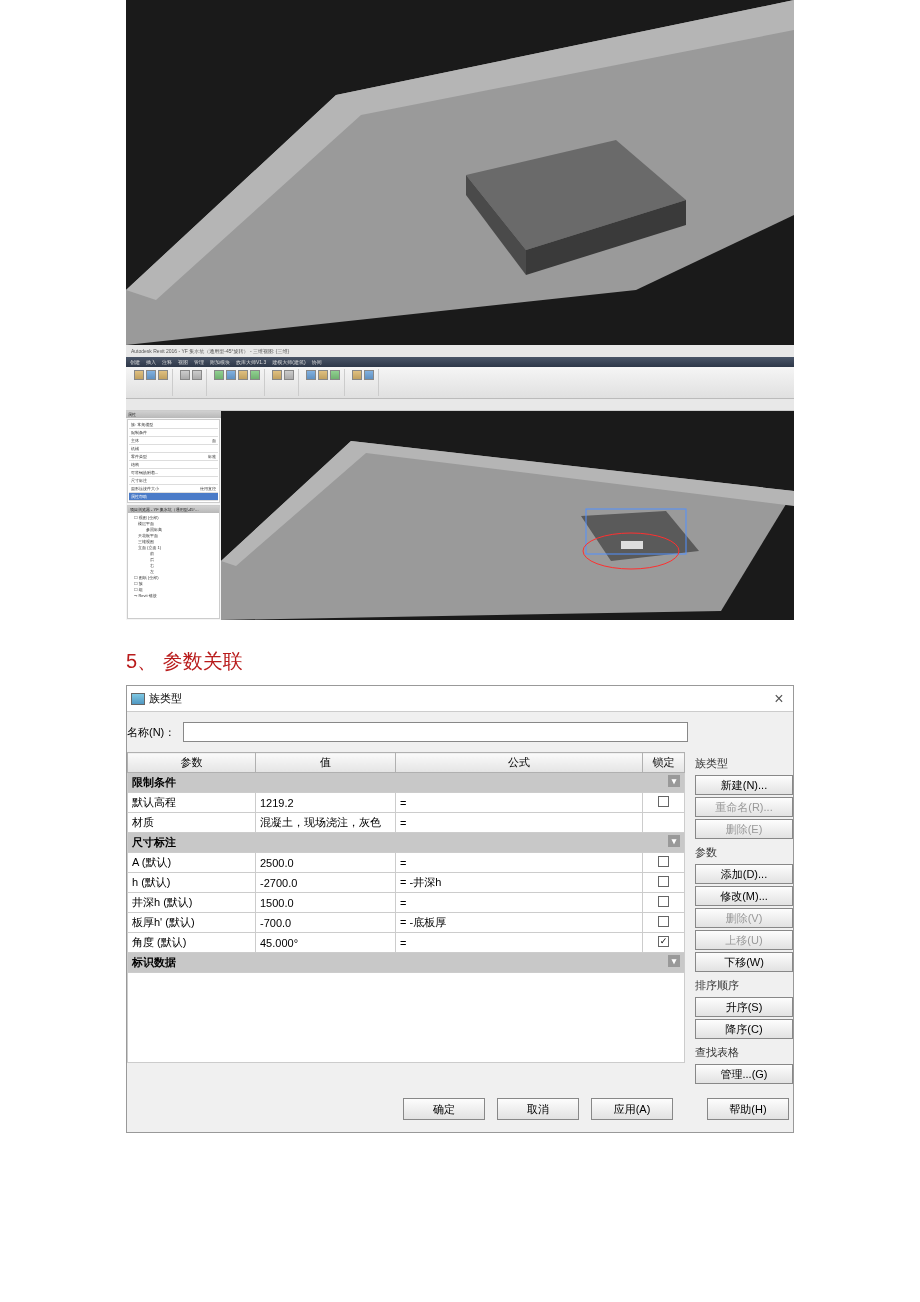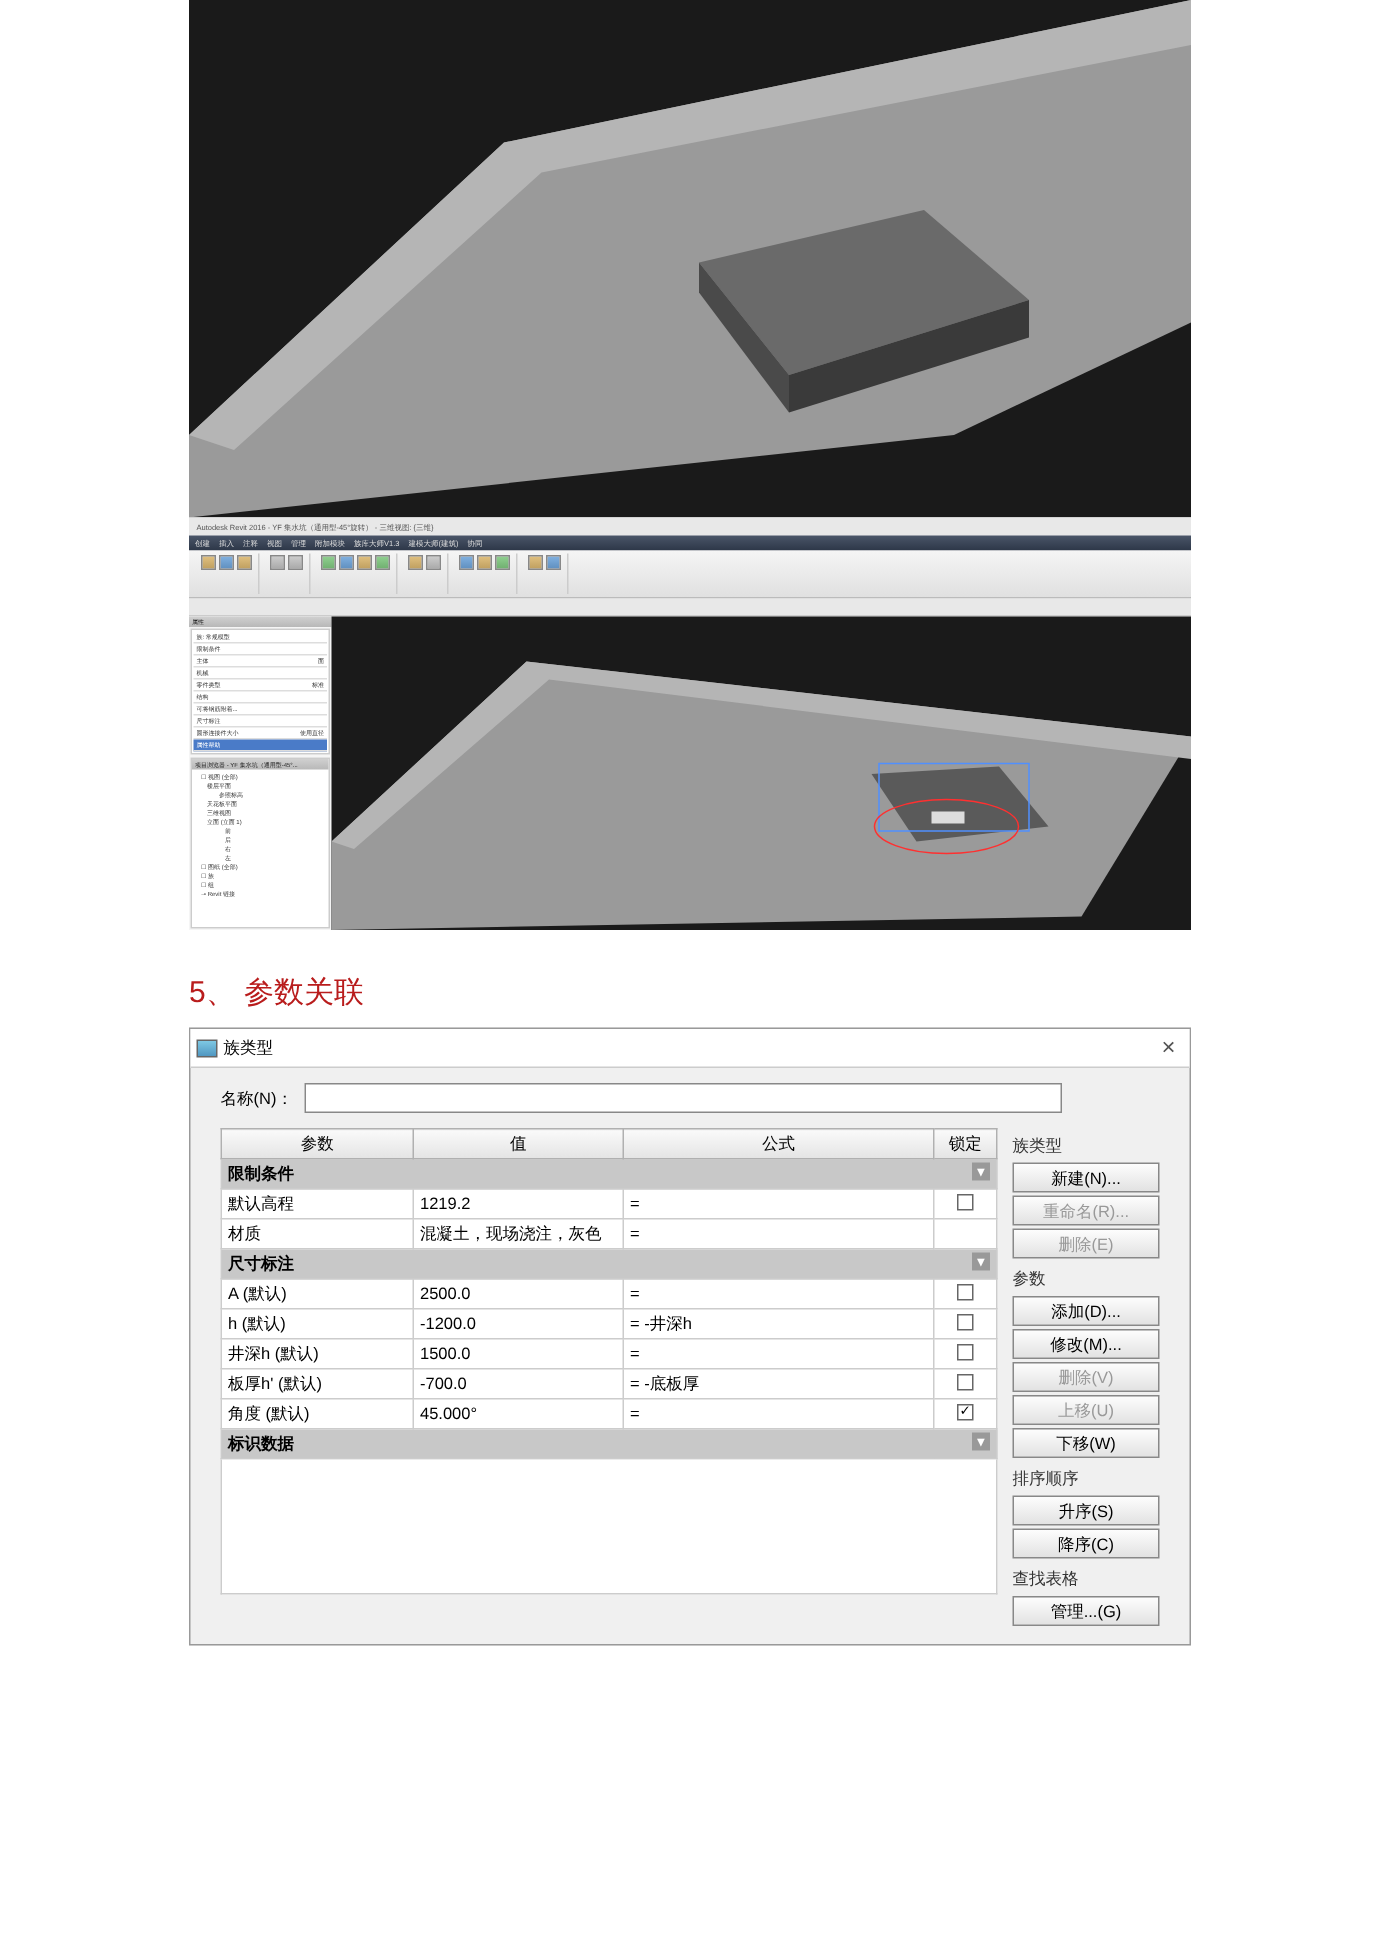--- a/index.html
+++ b/index.html
@@ -35,21 +35,21 @@
     
     
     .section-heading { font-size: 20px; padding: 28px 0 10px 0; color: #b91c1c; }
     
     
     .dialog-wrap { width: 668px; border: 1px solid #999; background: #f0f0f0; font-size: 11px; }
     .dialog-title { height: 26px; display: flex; align-items: center; justify-content: space-between; border-bottom: 1px solid #ccc; padding: 0 6px 0 4px; background: #fff; }
     .dialog-title-left { display: flex; align-items: center; gap: 4px; font-size: 11px; }
     .dlg-icon { width: 14px; height: 12px; background: linear-gradient(#7ec8e3,#5097c1); border: 1px solid #666; }
     .dlg-close { width: 16px; font-size: 16px; color: #555; text-align: center; }
-    .dialog-body { padding: 10px 20px 12px; }
+    .dialog-body { padding: 10px 0 12px; }
     .name-row { display: flex; align-items: center; gap: 8px; margin-bottom: 10px; font-size: 11px; }
     .name-input { flex: 1; height: 20px; border: 1px solid #888; background: #fff; max-width: 505px; }
     .main-flex { display: flex; gap: 10px; }
     .table-area { flex: 1; }
     .side-buttons { width: 98px; display: flex; flex-direction: column; gap: 2px; }
     .side-label { font-size: 11px; color: #333; margin: 4px 0 2px; }
     .side-btn { height: 20px; border: 1px solid #888; background: linear-gradient(#fdfdfd,#e2e2e2); font-size: 11px; display: flex; align-items: center; justify-content: center; cursor: pointer; }
     .side-btn.disabled { color: #999; }
     
     table.params { width: 100%; border-collapse: collapse; font-size: 11px; background: #fff; }
@@ -256,21 +256,21 @@
                   <td colspan="4">尺寸标注<span class="exp-toggle">▾</span></td>
                 </tr>
                 <tr>
                   <td>A (默认)</td>
                   <td>2500.0</td>
                   <td>=</td>
                   <td class="lock-cell"><span class="chk"></span></td>
                 </tr>
                 <tr>
                   <td>h (默认)</td>
-                  <td>-1200.0</td>
+                  <td>-2700.0</td>
                   <td>= -井深h</td>
                   <td class="lock-cell"><span class="chk"></span></td>
                 </tr>
                 <tr>
                   <td>井深h (默认)</td>
                   <td>1500.0</td>
                   <td>=</td>
                   <td class="lock-cell"><span class="chk"></span></td>
                 </tr>
                 <tr>
@@ -303,15 +303,21 @@
           <div class="side-btn disabled">删除(V)</div>
           <div class="side-btn disabled">上移(U)</div>
           <div class="side-btn">下移(W)</div>
           <div class="side-label">排序顺序</div>
           <div class="side-btn">升序(S)</div>
           <div class="side-btn">降序(C)</div>
           <div class="side-label">查找表格</div>
           <div class="side-btn">管理...(G)</div>
         </div>
       </div>
+      <div class="bottom-buttons">
+        <div class="dlg-btn">确定</div>
+        <div class="dlg-btn">取消</div>
+        <div class="dlg-btn">应用(A)</div>
+        <div class="dlg-btn" style="margin-left:22px">帮助(H)</div>
+      </div>
     </div>
   </div>
 </div>
 
 </body></html>

